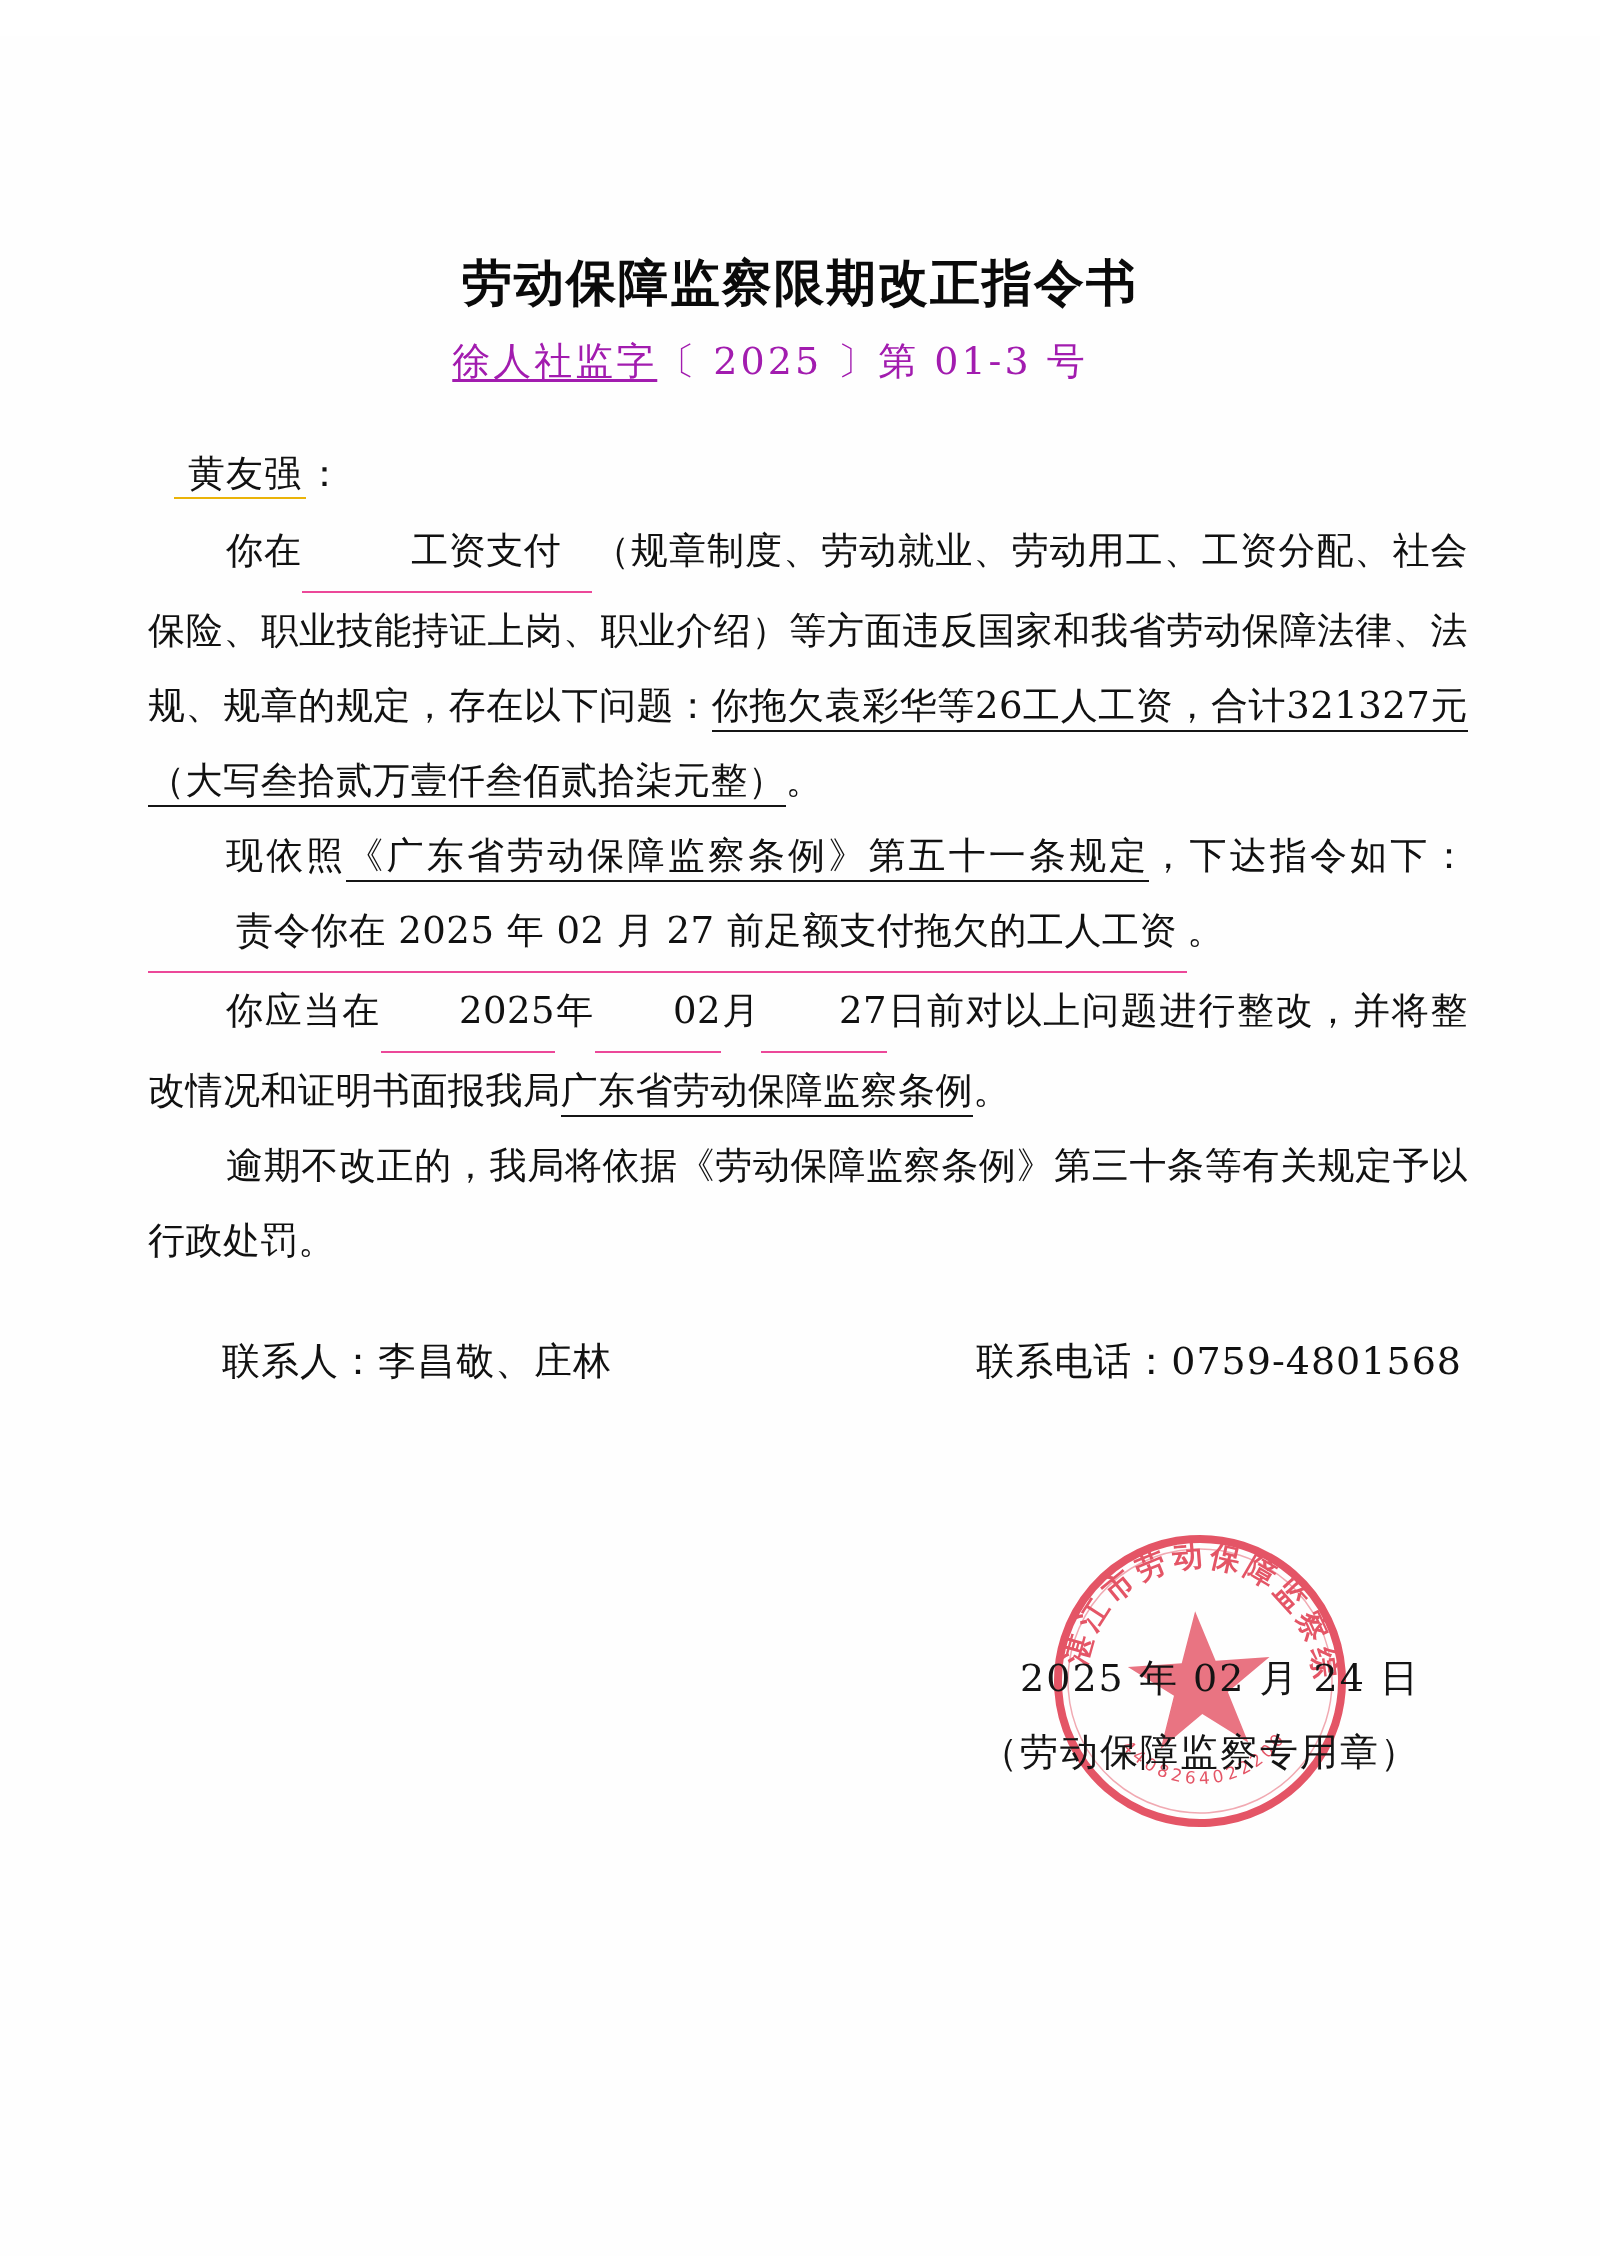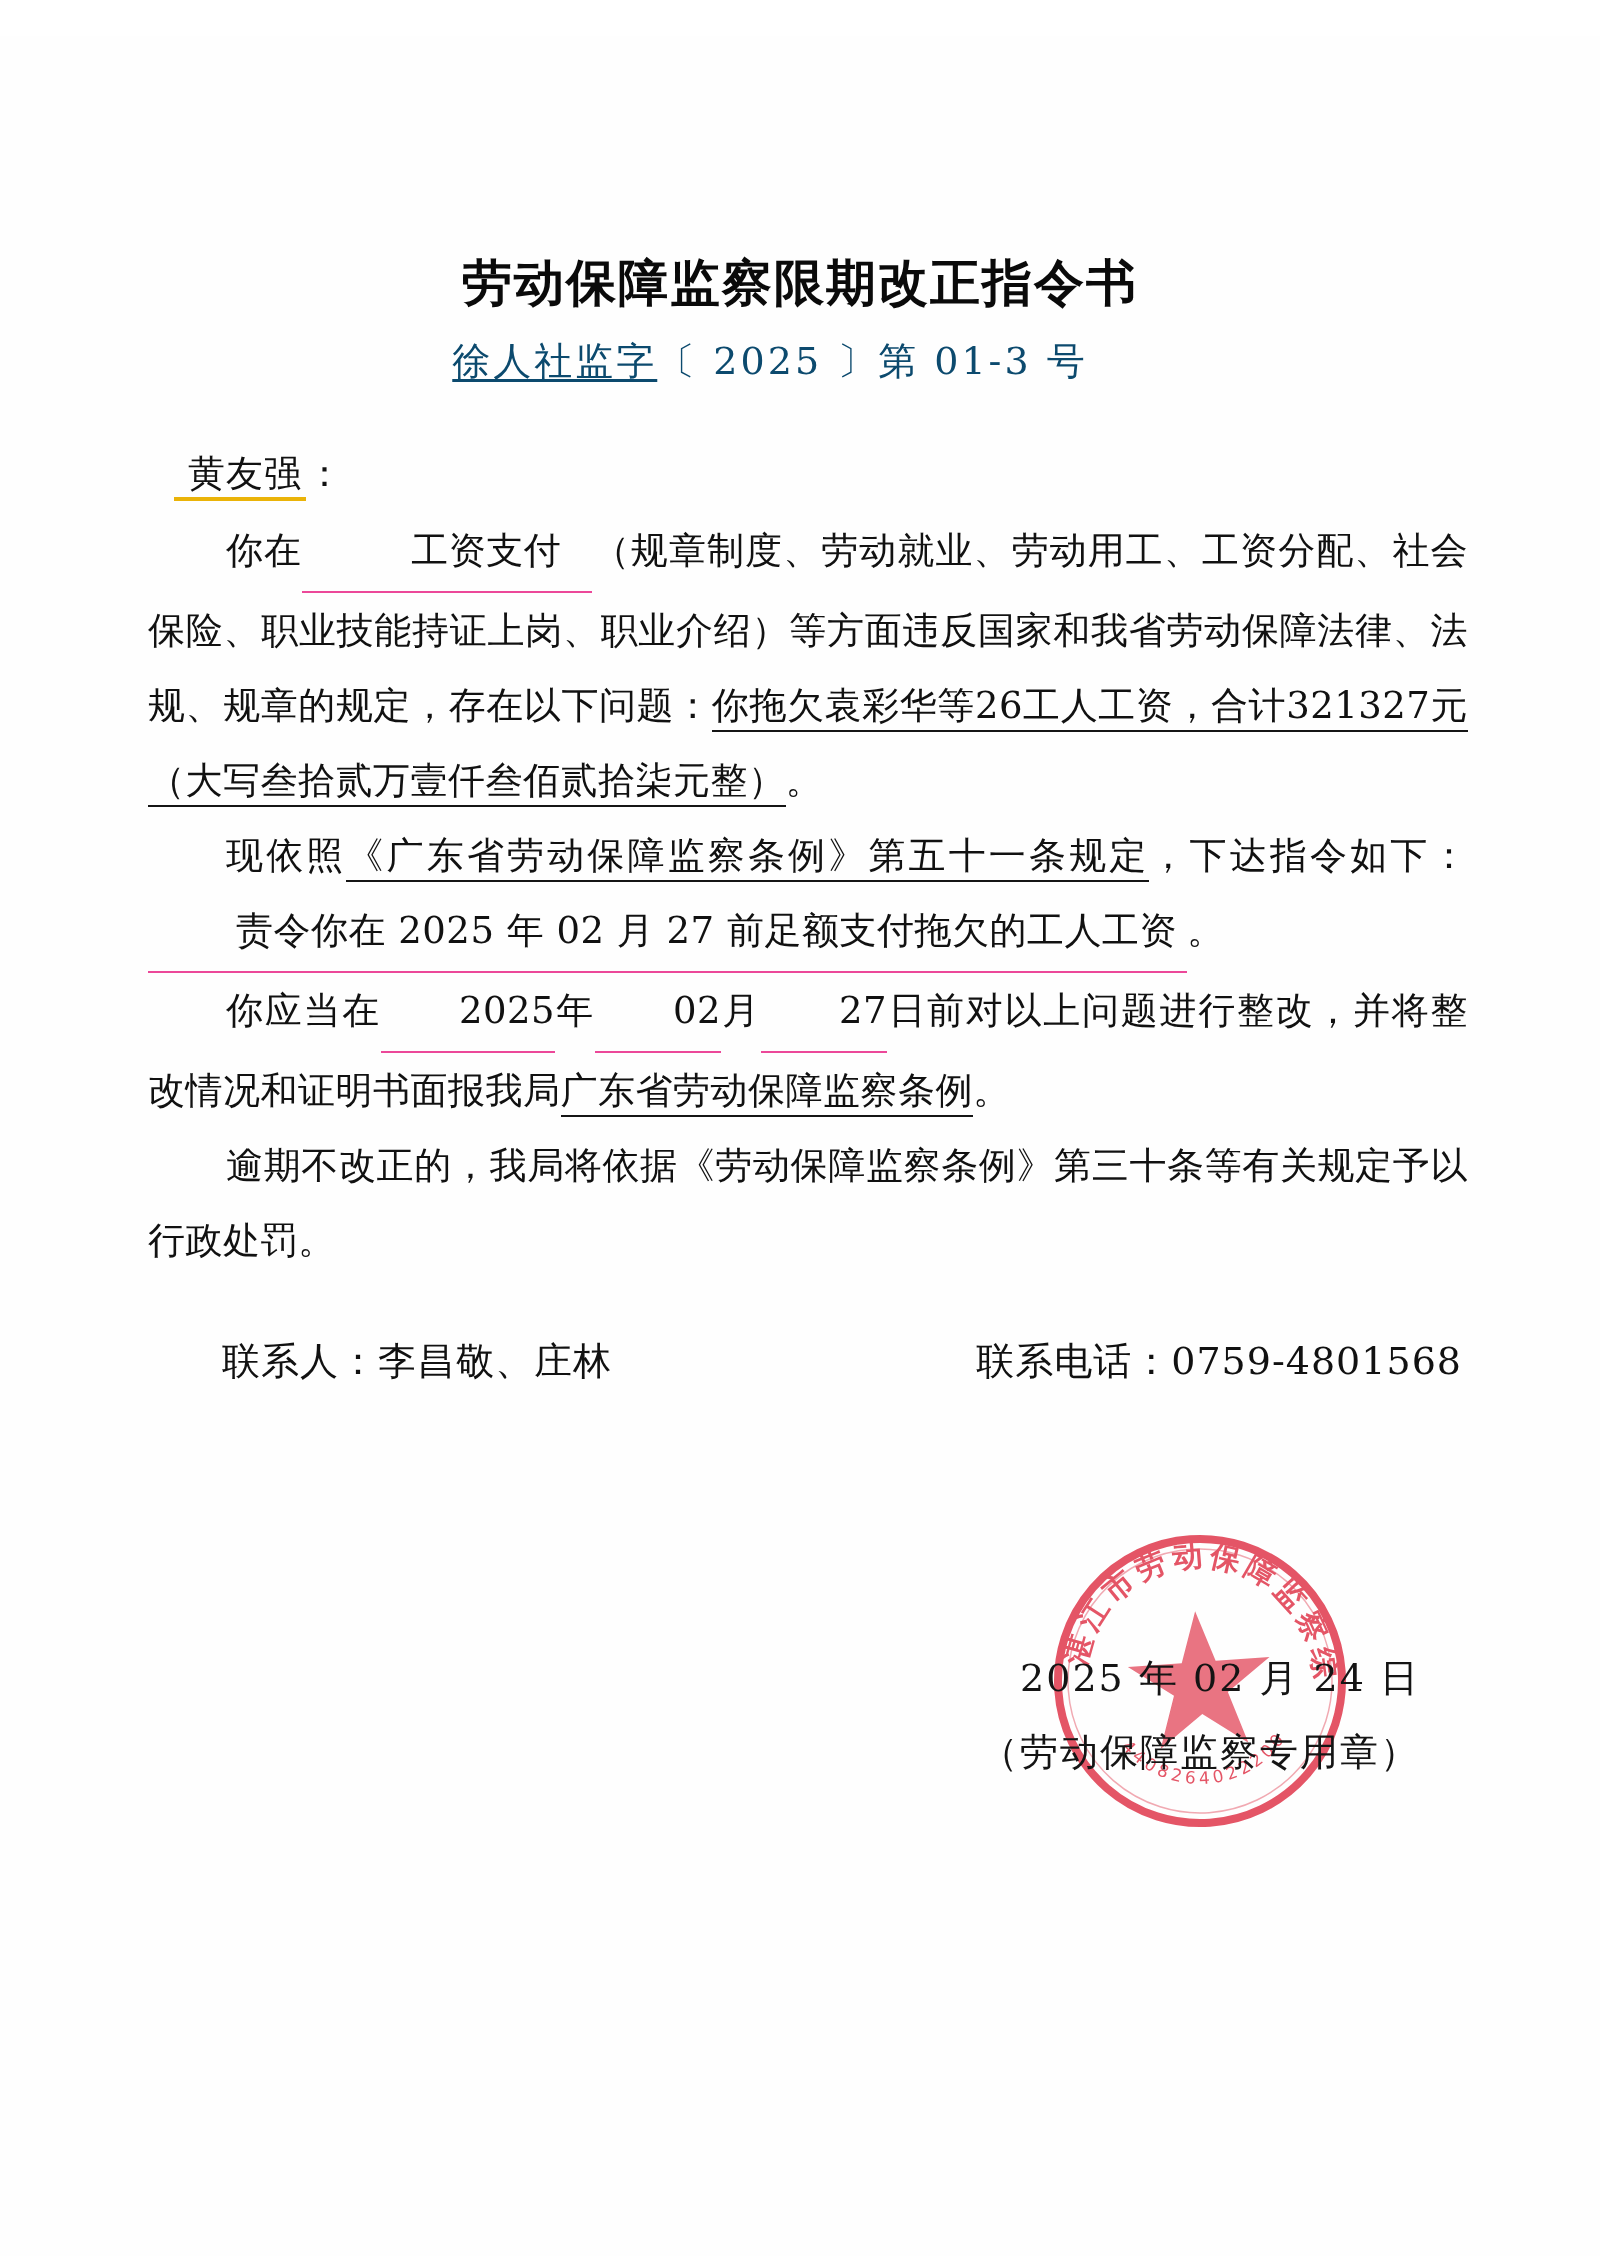--- a/index.html
+++ b/index.html
@@ -40,21 +40,21 @@
   .doc-number {
     position: absolute;
     top: 300px;
     left: 0;
     width: 1600px;
     text-align: center;
     padding-right: 60px;
     box-sizing: border-box;
     font-size: 38px;
     letter-spacing: 3px;
-    color: #0c4a6e;
+    color: #a21caf;
   }
   .doc-number .underline-name {
     text-decoration: underline;
     text-underline-offset: 5px;
   }
 
   
   .body-block {
     position: absolute;
     top: 400px;
@@ -64,21 +64,21 @@
     line-height: 75px;
     color: #111111;
   }
 
   .addressee {
     text-indent: 26px;
     letter-spacing: 1px;
     margin-bottom: 2px;
   }
   .addressee .name {
-    border-bottom: 4px solid #eab308;
+    border-bottom: 2px solid #eab308;
     padding: 0 4px 2px 14px;
   }
 
   p.para {
     margin: 0;
     text-align: justify;
     text-justify: inter-ideograph;
     letter-spacing: 0.5px;
   }
   p.indent { text-indent: 78px; }

